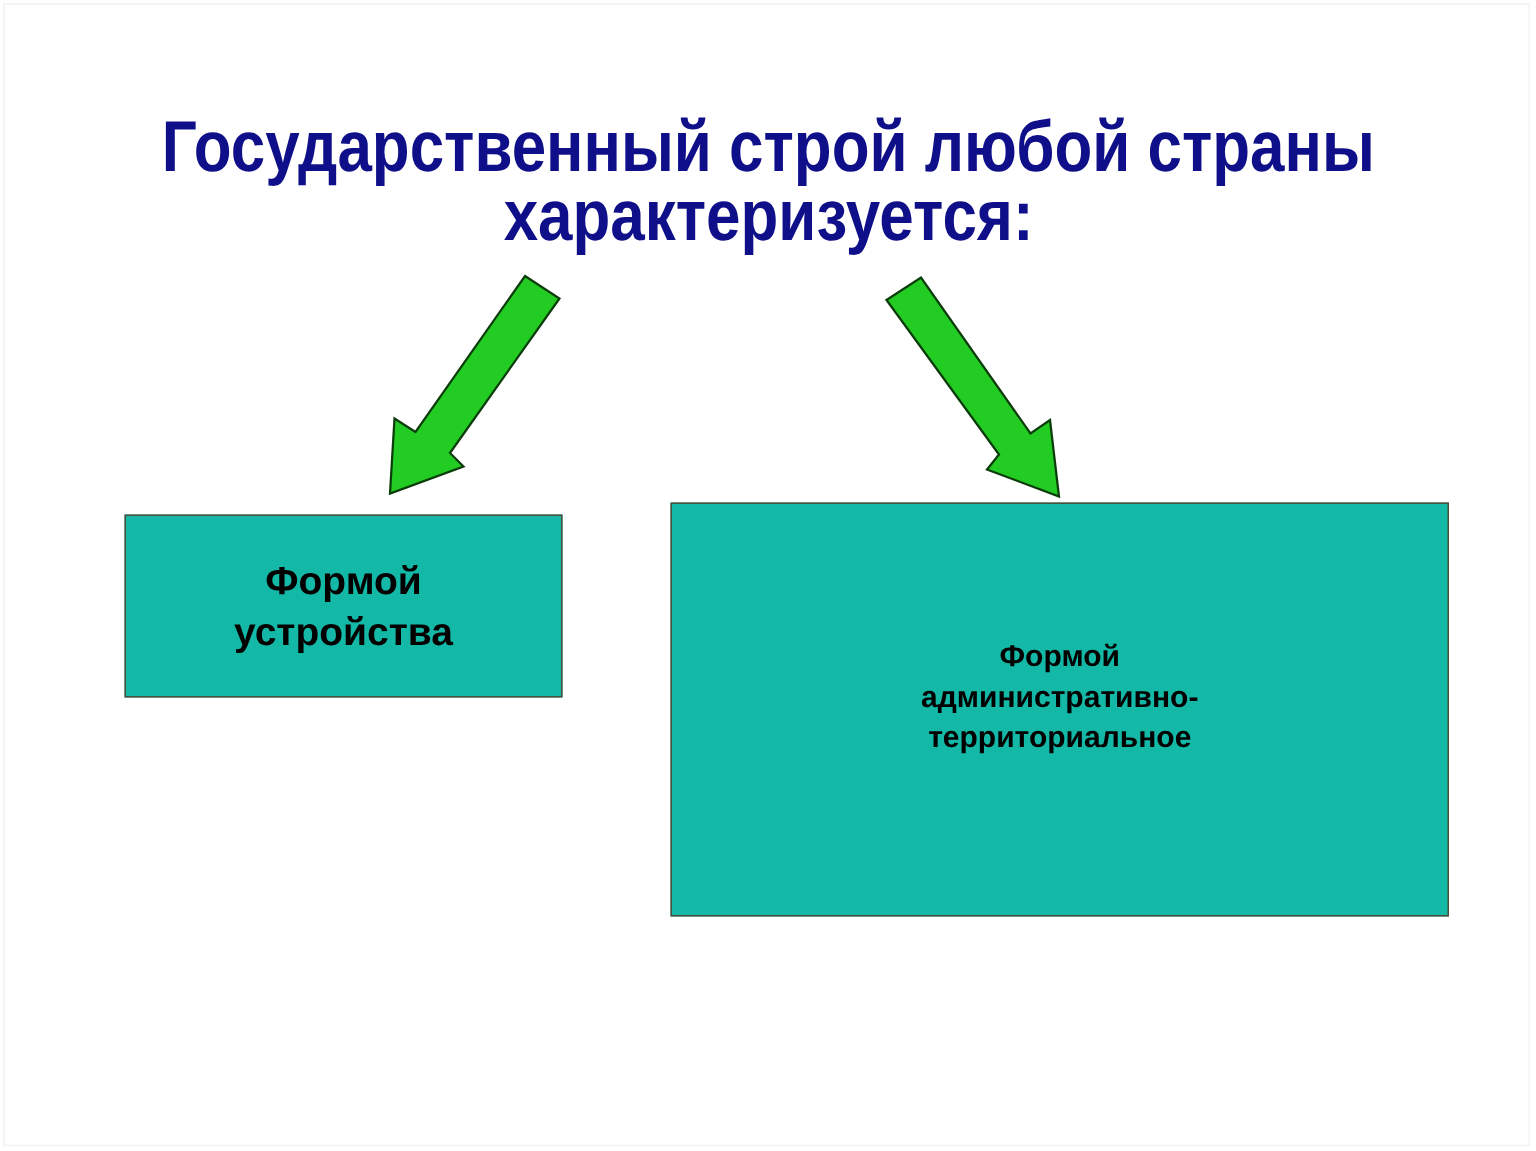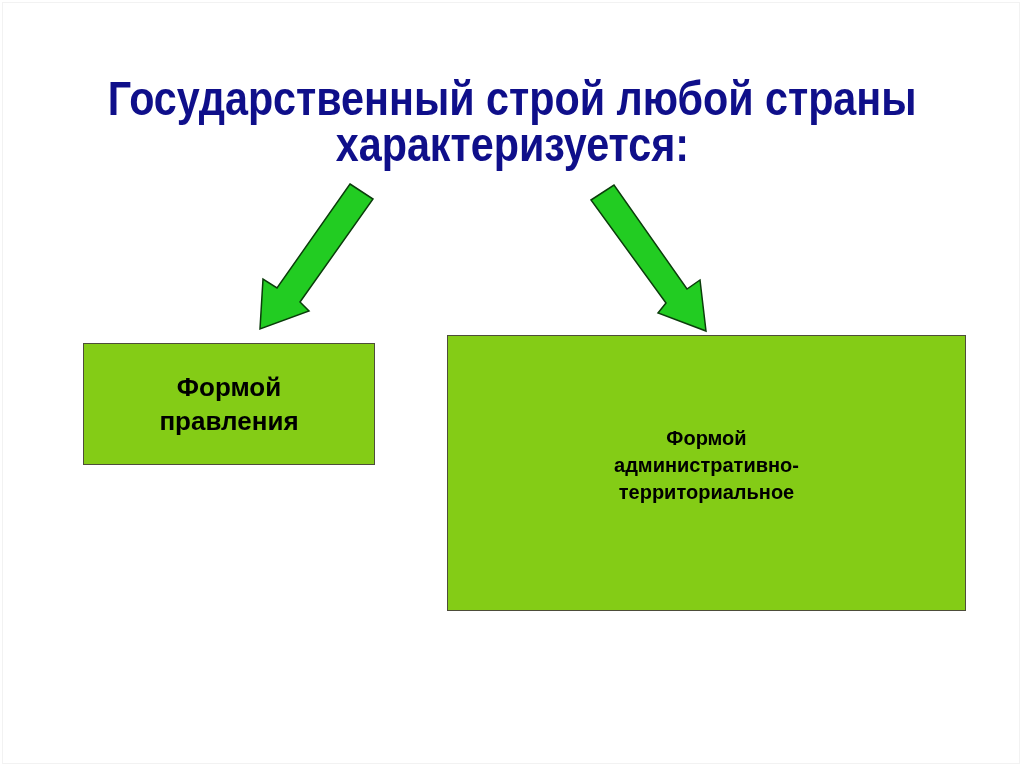--- a/index.html
+++ b/index.html
@@ -2,40 +2,40 @@
 <html><head>
 <meta charset="utf-8">
 <style>
   html, body { margin:0; padding:0; background:#ffffff; }
   body { width:1024px; height:767px; position:relative; overflow:hidden; font-family:"Liberation Sans", sans-serif; }
   .frame { position:absolute; left:2px; top:2px; width:1018px; height:762px; border:1px solid #f2f2f2; box-sizing:border-box; }
   .title { position:absolute; left:0; width:1024px; text-align:center; color:#0f0f8a; font-weight:bold; font-size:48px; line-height:46px; white-space:nowrap; }
   .title span { display:inline-block; transform:scaleX(0.86); transform-origin:center; }
   #t1 { top:76px; }
   #t2 { top:122px;text-align:center; }
-  .box { position:absolute; background:#84cc16; border:1.5px solid #4d4d3a; box-sizing:border-box; display:flex; flex-direction:column; align-items:center; justify-content:center; text-align:center; color:#000; font-weight:bold; }
+  .box { position:absolute; background:#14b8a6; border:1.5px solid #4d4d3a; box-sizing:border-box; display:flex; flex-direction:column; align-items:center; justify-content:center; text-align:center; color:#000; font-weight:bold; }
   #box-left { left:83px; top:343px; width:292px; height:122px; font-size:26px; line-height:34px; }
   #box-right { left:447px; top:335px; width:519px; height:276px; font-size:20px; line-height:27px; padding-bottom:16px; }
   svg.arrows { position:absolute; left:0; top:0; }
 </style>
 </head>
 <body>
 
 <div class="frame"></div>
 
 <div class="title" id="t1"><span>Государственный строй любой страны</span></div>
 <div class="title" id="t2"><span>характеризуется:</span></div>
 
 <svg class="arrows" width="1024" height="767">
   <polygon points="350,184 373,199 300,302 309,311 260,329 263,279 277,288" fill="#22cc22" stroke="#0b3d0b" stroke-width="1.5" stroke-linejoin="miter"></polygon>
   <polygon points="591,200 614,185 687,289 700,280 706,331 658,313 666,303" fill="#22cc22" stroke="#0b3d0b" stroke-width="1.5" stroke-linejoin="miter"></polygon>
 </svg>
 
 <div class="box" id="box-left">
   <div>Формой</div>
-  <div>правления</div>
+  <div>устройства</div>
 </div>
 
 <div class="box" id="box-right">
   <div>Формой</div>
   <div>административно-</div>
   <div>территориальное</div>
 </div>
 
 </body></html>

